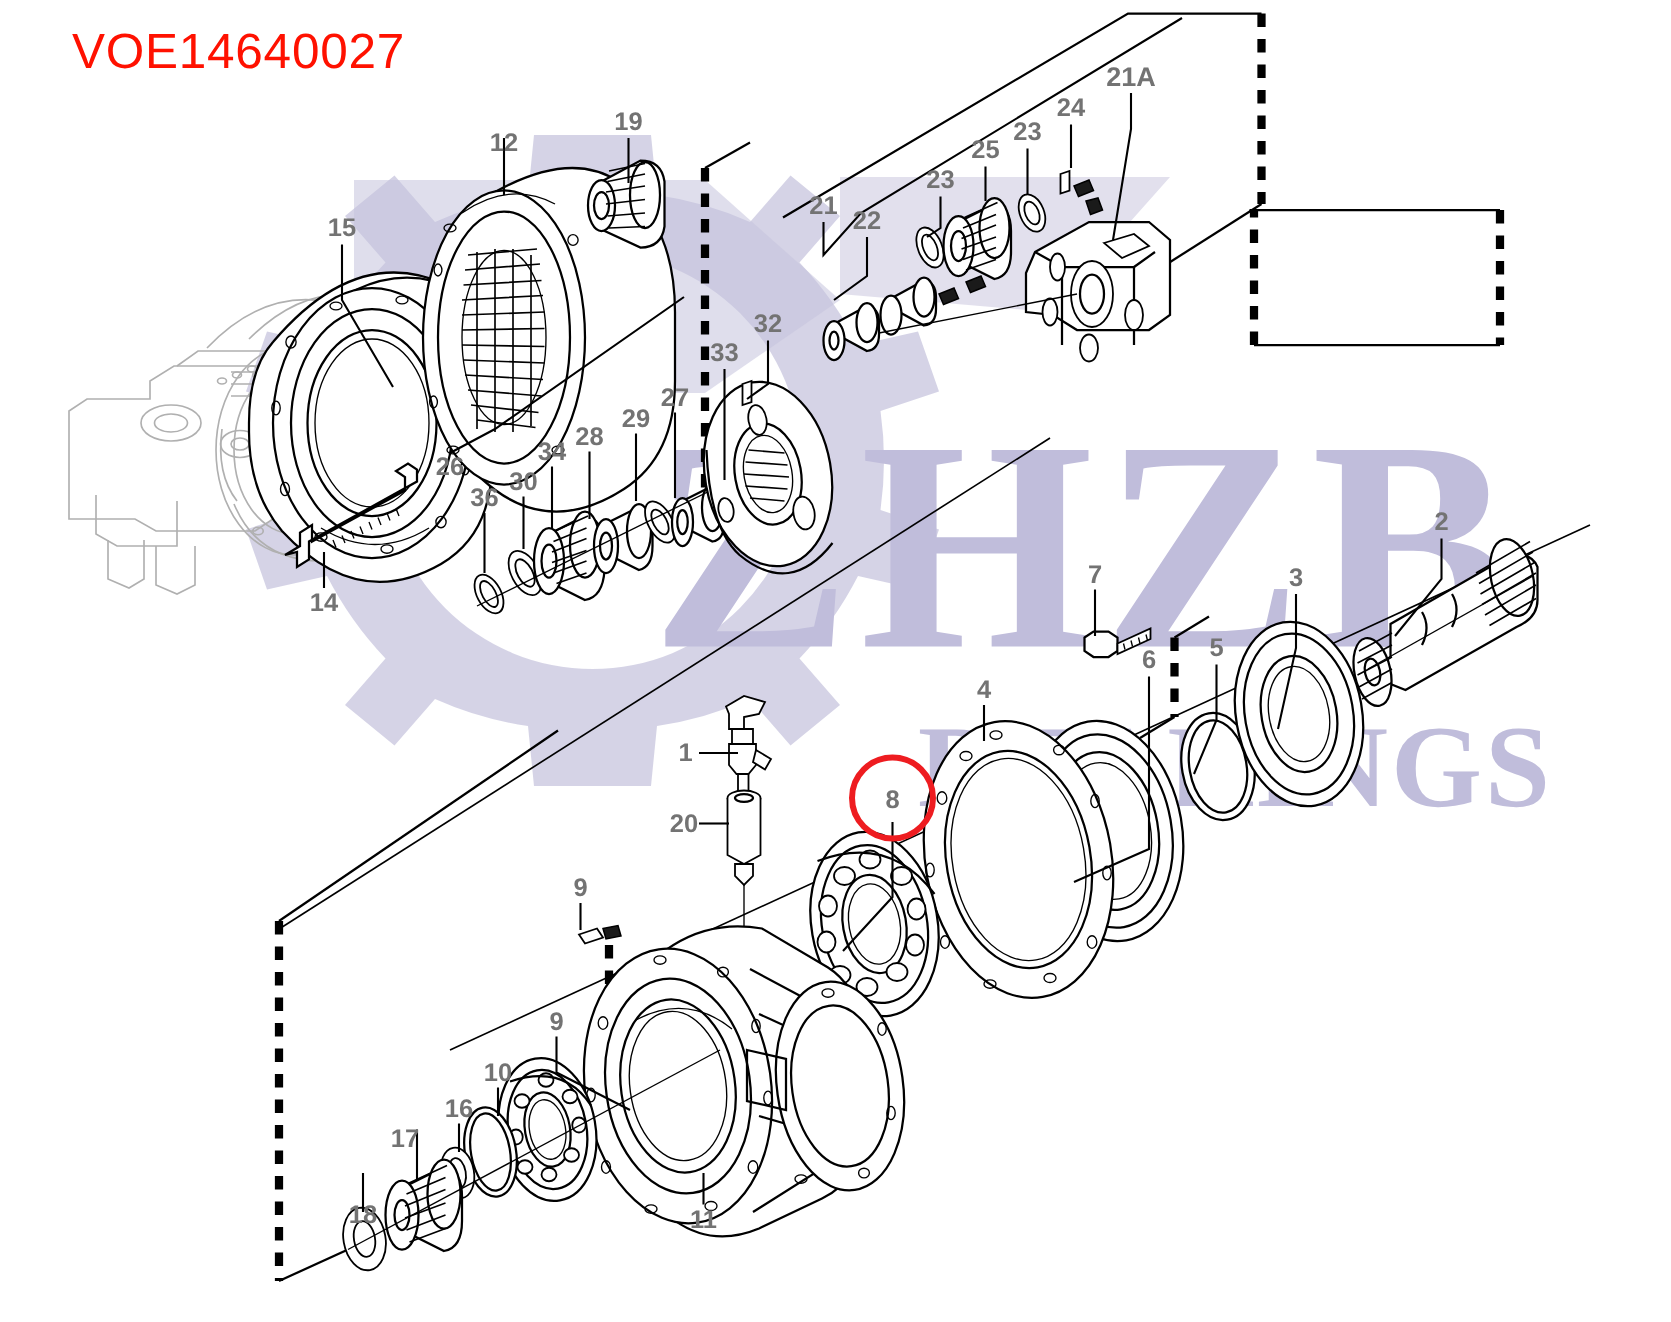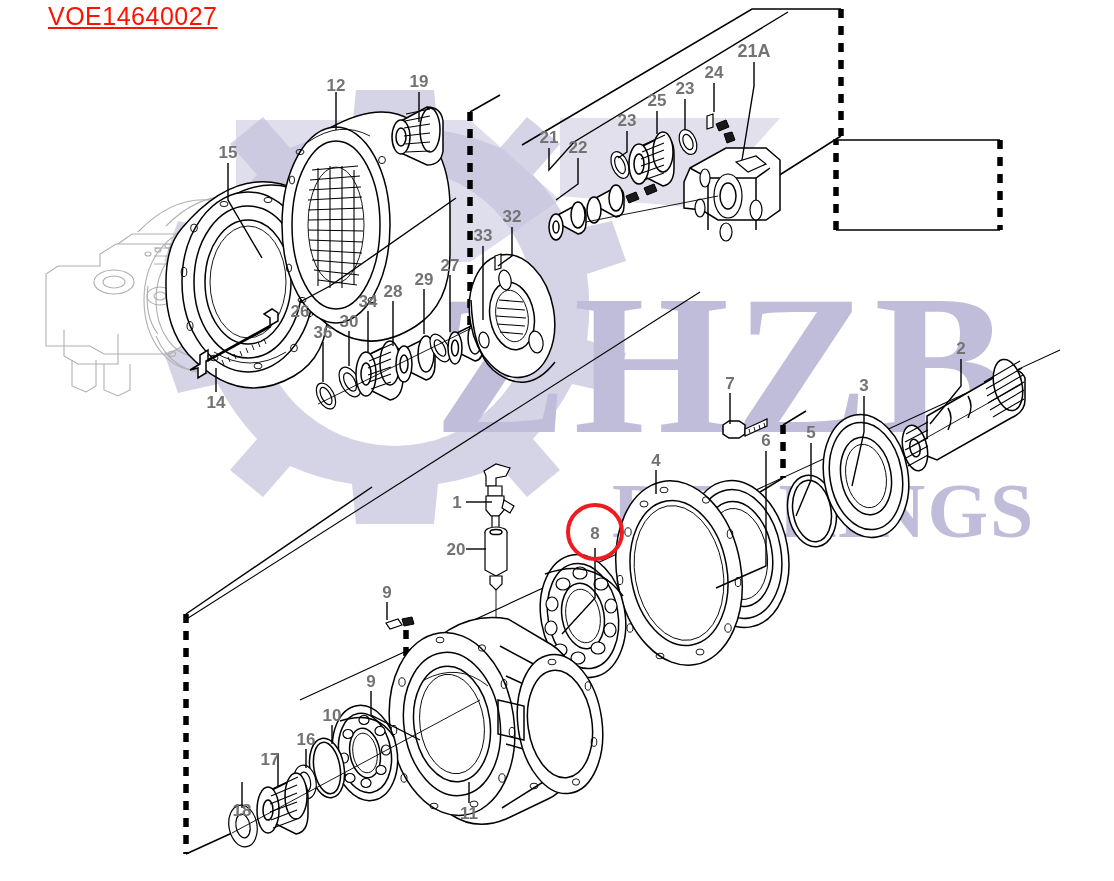--- a/index.html
+++ b/index.html
@@ -2,23 +2,23 @@
 <html><head>
 <meta charset="utf-8">
 <style>
   html,body{margin:0;padding:0;background:#ffffff;}
   body{width:1114px;height:881px;overflow:hidden;
        font-family:"Liberation Sans","DejaVu Sans",sans-serif;}
   #stage{position:relative;width:1114px;height:881px;background:#fff;overflow:hidden;}
 
   
   #part-title{
-    position:absolute;left:48px;top:4px;
-    font-size:25px;font-weight:400;letter-spacing:0.5px;
-    color:#ff1100;white-space:nowrap;line-height:1;text-decoration:underline;
+    position:absolute;left:48px;top:17px;
+    font-size:33px;font-weight:400;letter-spacing:0.5px;
+    color:#ff1100;white-space:nowrap;line-height:1;
   }
 
   
   #watermark{position:absolute;left:0;top:0;width:1114px;height:881px;
              pointer-events:none;}
   #wm-text{position:absolute;left:0;top:0;width:1114px;height:881px;}
   .wm-word{position:absolute;color:#c0bddb;font-family:"Liberation Serif","DejaVu Serif",serif;
            font-weight:700;white-space:nowrap;}
   #wm-zhzb{left:434px;top:250px;font-size:200px;letter-spacing:6px;}
   #wm-bearings{left:612px;top:466px;font-size:78px;letter-spacing:2px;}
@@ -562,21 +562,21 @@
       <path d="M306 749 L306 768"></path>
       <path d="M278 753 L278 786"></path>
       <path d="M242 782 L242 808"></path>
       <path d="M469 803 L469 782"></path>
     </g>
   </svg>
 
   <div id="hl-8" style="border-color: rgb(238, 28, 32);"></div>
 
   <div id="callout-layer">
-      <div class="callout" style="left: 336px; top: 85px; text-align: right;">12</div>
+      <div class="callout" style="left: 336px; top: 95px; text-align: right;">12</div>
       <div class="callout" style="left: 419px; top: 81px;">19</div>
       <div class="callout" style="left: 228px; top: 152px;">15</div>
       <div class="callout" style="left: 216px; top: 402px;">14</div>
       <div class="callout" style="left: 300px; top: 311px;">26</div>
       <div class="callout" style="left: 323px; top: 332px;">36</div>
       <div class="callout" style="left: 349px; top: 321px;">30</div>
       <div class="callout" style="left: 368px; top: 301px;">34</div>
       <div class="callout" style="left: 393px; top: 291px;">28</div>
       <div class="callout" style="left: 424px; top: 279px;">29</div>
       <div class="callout" style="left: 450px; top: 265px;">27</div>

